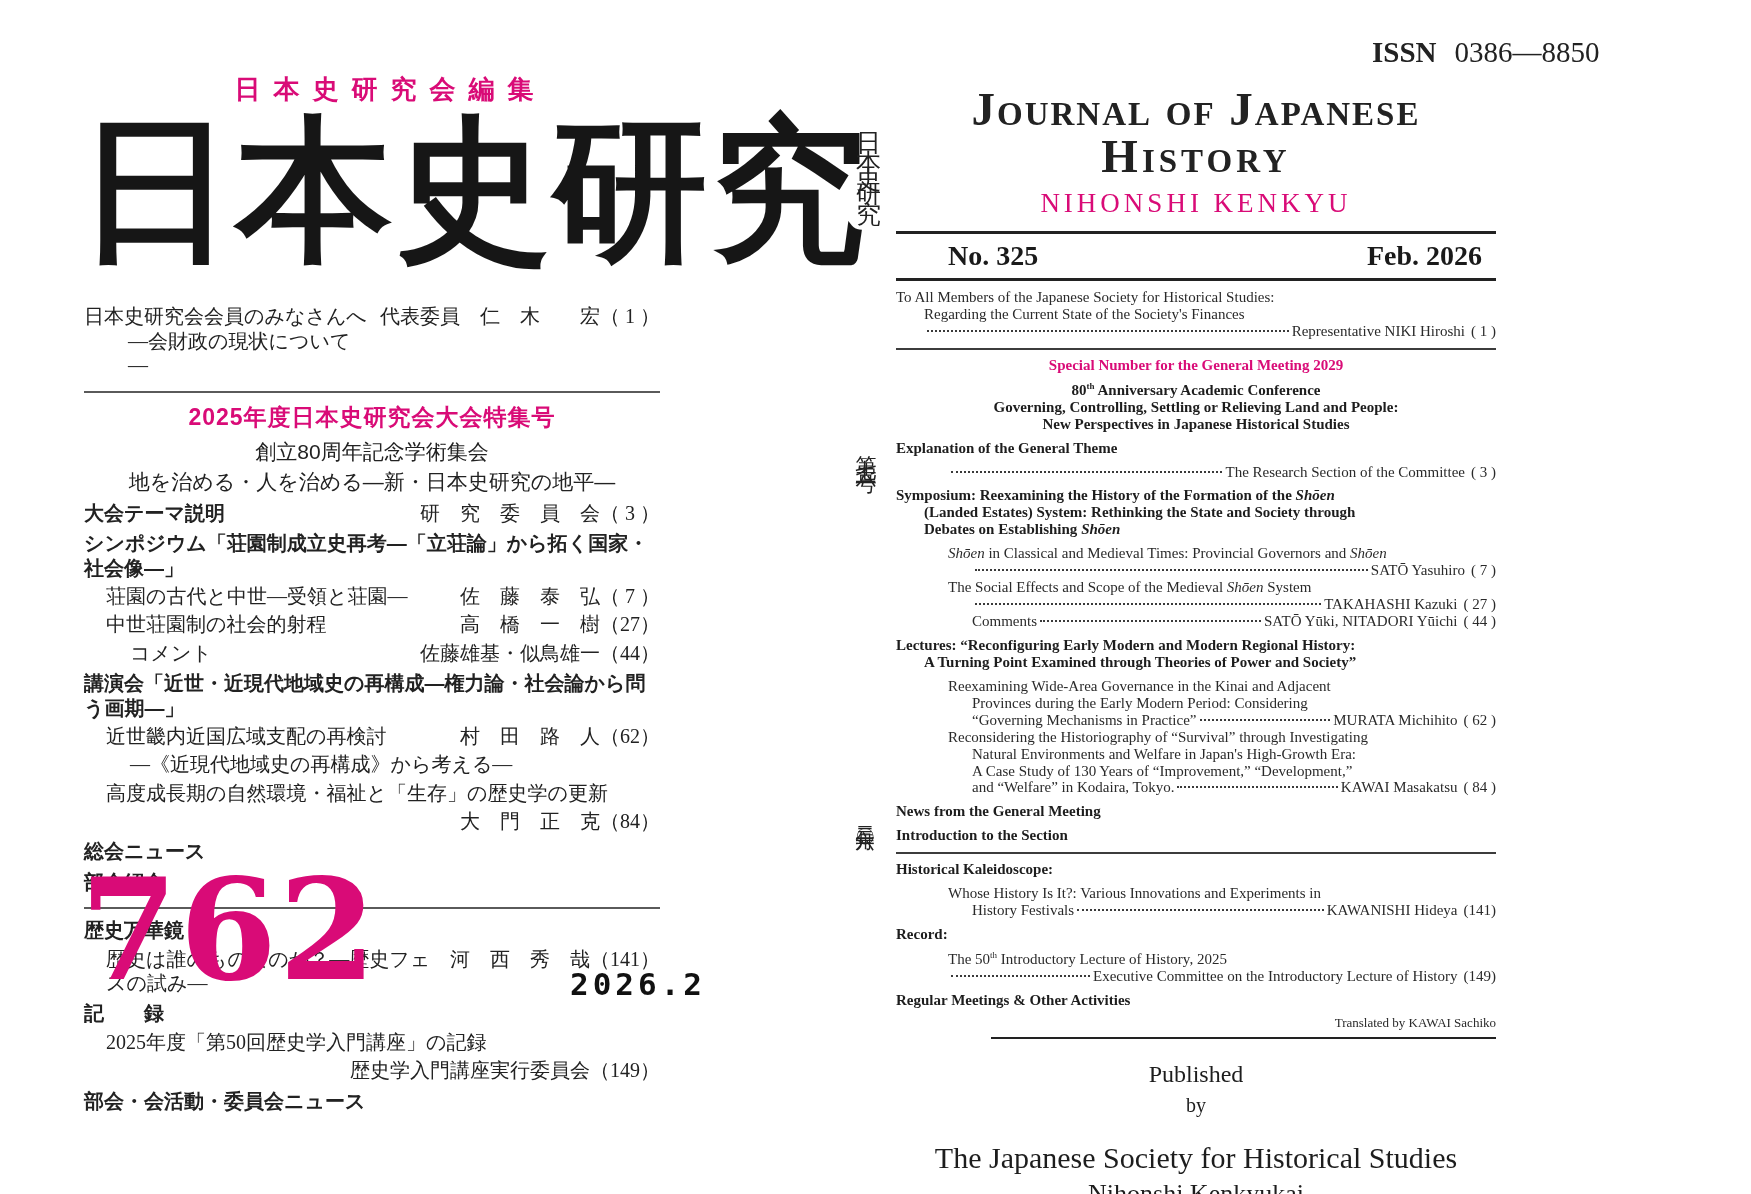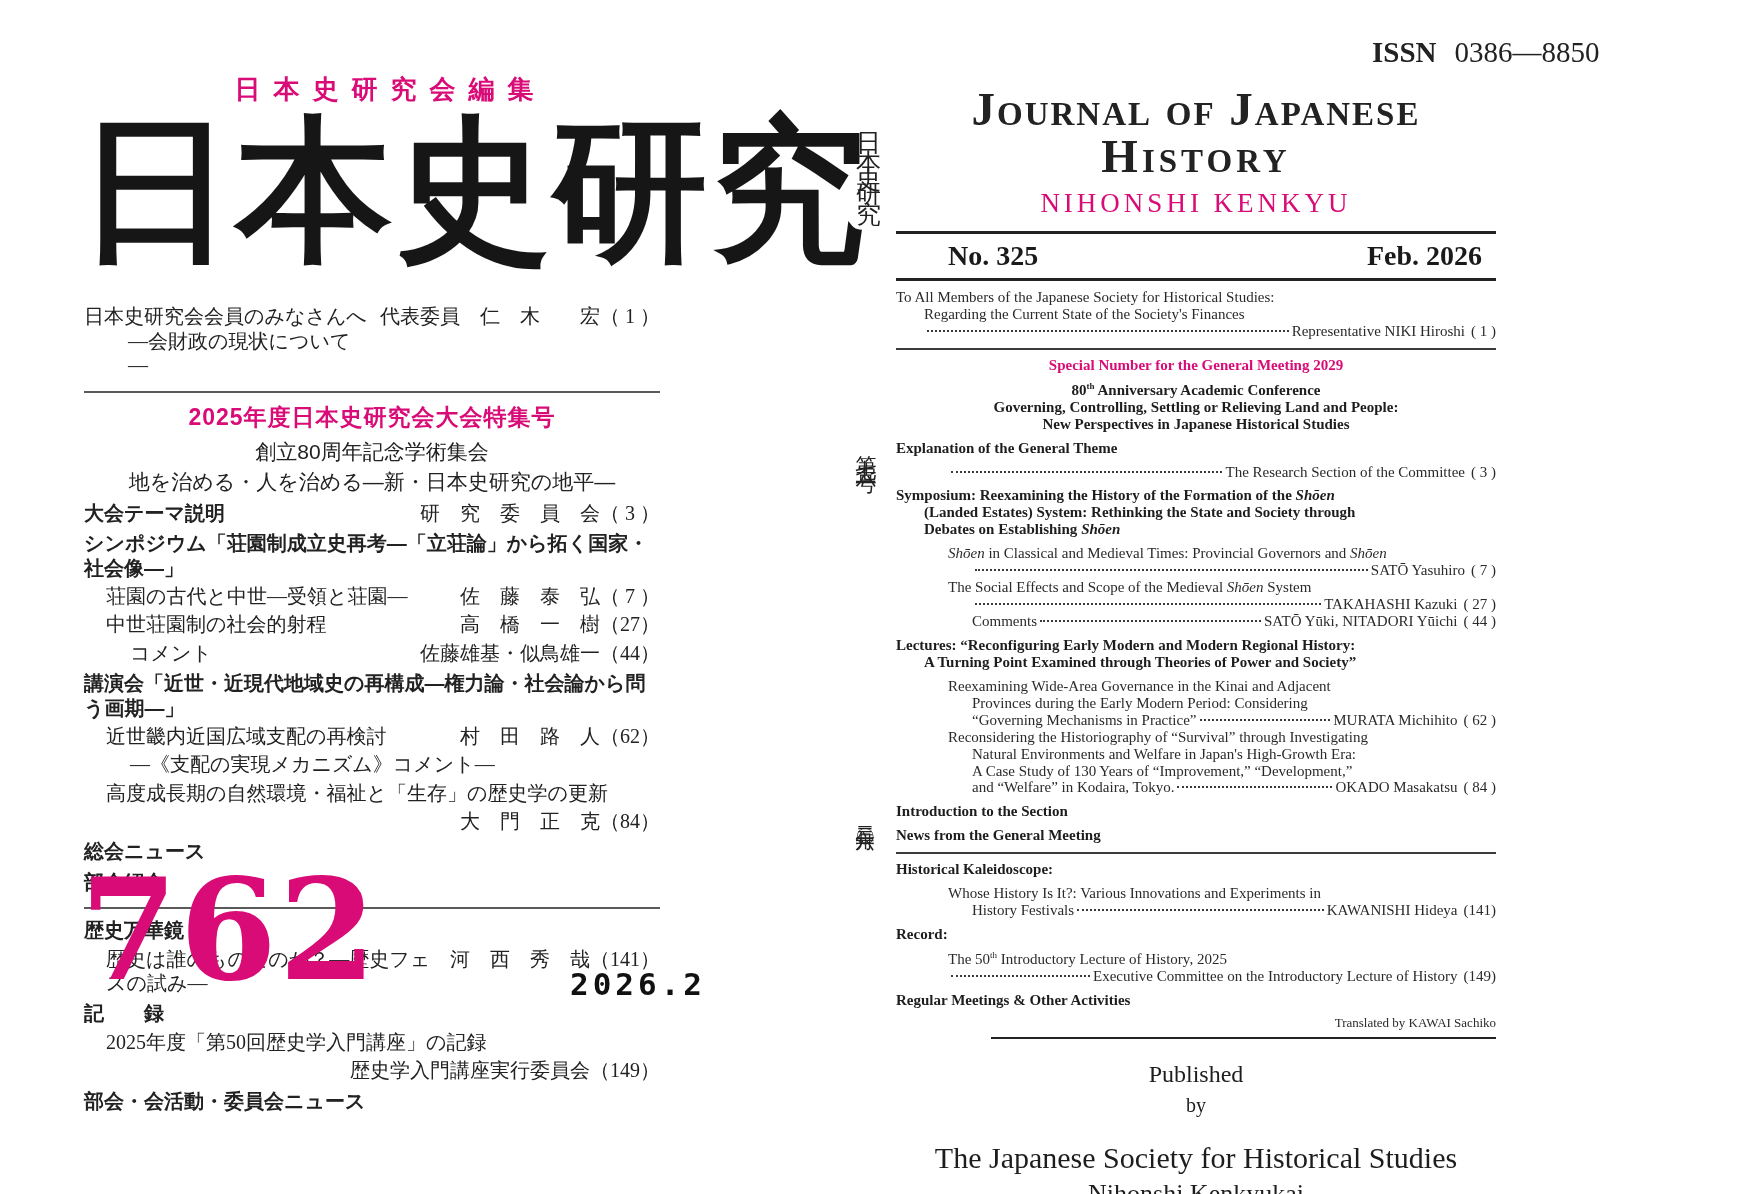--- a/index.html
+++ b/index.html
@@ -110,21 +110,21 @@
           <span class="a">佐藤雄基・似鳥雄一（44）</span>
         </div>
         <div class="jrow head">
           <span class="t">講演会「近世・近現代地域史の再構成—権力論・社会論から問う画期—」</span>
         </div>
         <div class="jrow ji1">
           <span class="t">近世畿内近国広域支配の再検討</span>
           <span class="a">村　田　路　人（62）</span>
         </div>
         <div class="jrow ji2">
-          <span class="t">—《支配の実現メカニズム》コメント—</span>
+          <span class="t">—《近現代地域史の再構成》から考える—</span>
         </div>
         <div class="jrow ji1">
           <span class="t">高度成長期の自然環境・福祉と「生存」の歴史学の更新</span>
         </div>
         <div class="jrow aonly">
           <span class="a">大　門　正　克（84）</span>
         </div>
         <div class="jrow head">
           <span class="t">総会ニュース</span>
         </div>
@@ -255,28 +255,28 @@
         </div>
         <div class="eline ei3">
           <span class="t">Natural Environments and Welfare in Japan's High-Growth Era:</span>
         </div>
         <div class="eline ei3">
           <span class="t">A Case Study of 130 Years of “Improvement,” “Development,”</span>
         </div>
         <div class="eline ei3">
           <span class="t">and “Welfare” in Kodaira, Tokyo.</span>
           <span class="lead"></span>
-          <span class="a">OKADO Masakatsu</span>
+          <span class="a">KAWAI Masakatsu</span>
           <span class="p">( 84 )</span>
         </div>
         <div class="eline b g">
+          <span class="t">News from the General Meeting</span>
+        </div>
+        <div class="eline b g">
           <span class="t">Introduction to the Section</span>
-        </div>
-        <div class="eline b g">
-          <span class="t">News from the General Meeting</span>
         </div>
         <div class="ehr"></div>
         <div class="eline b g">
           <span class="t">Historical Kaleidoscope:</span>
         </div>
         <div class="eline g ei2">
           <span class="t">Whose History Is It?: Various Innovations and Experiments in</span>
         </div>
         <div class="eline ei3">
           <span class="t">History Festivals</span>

